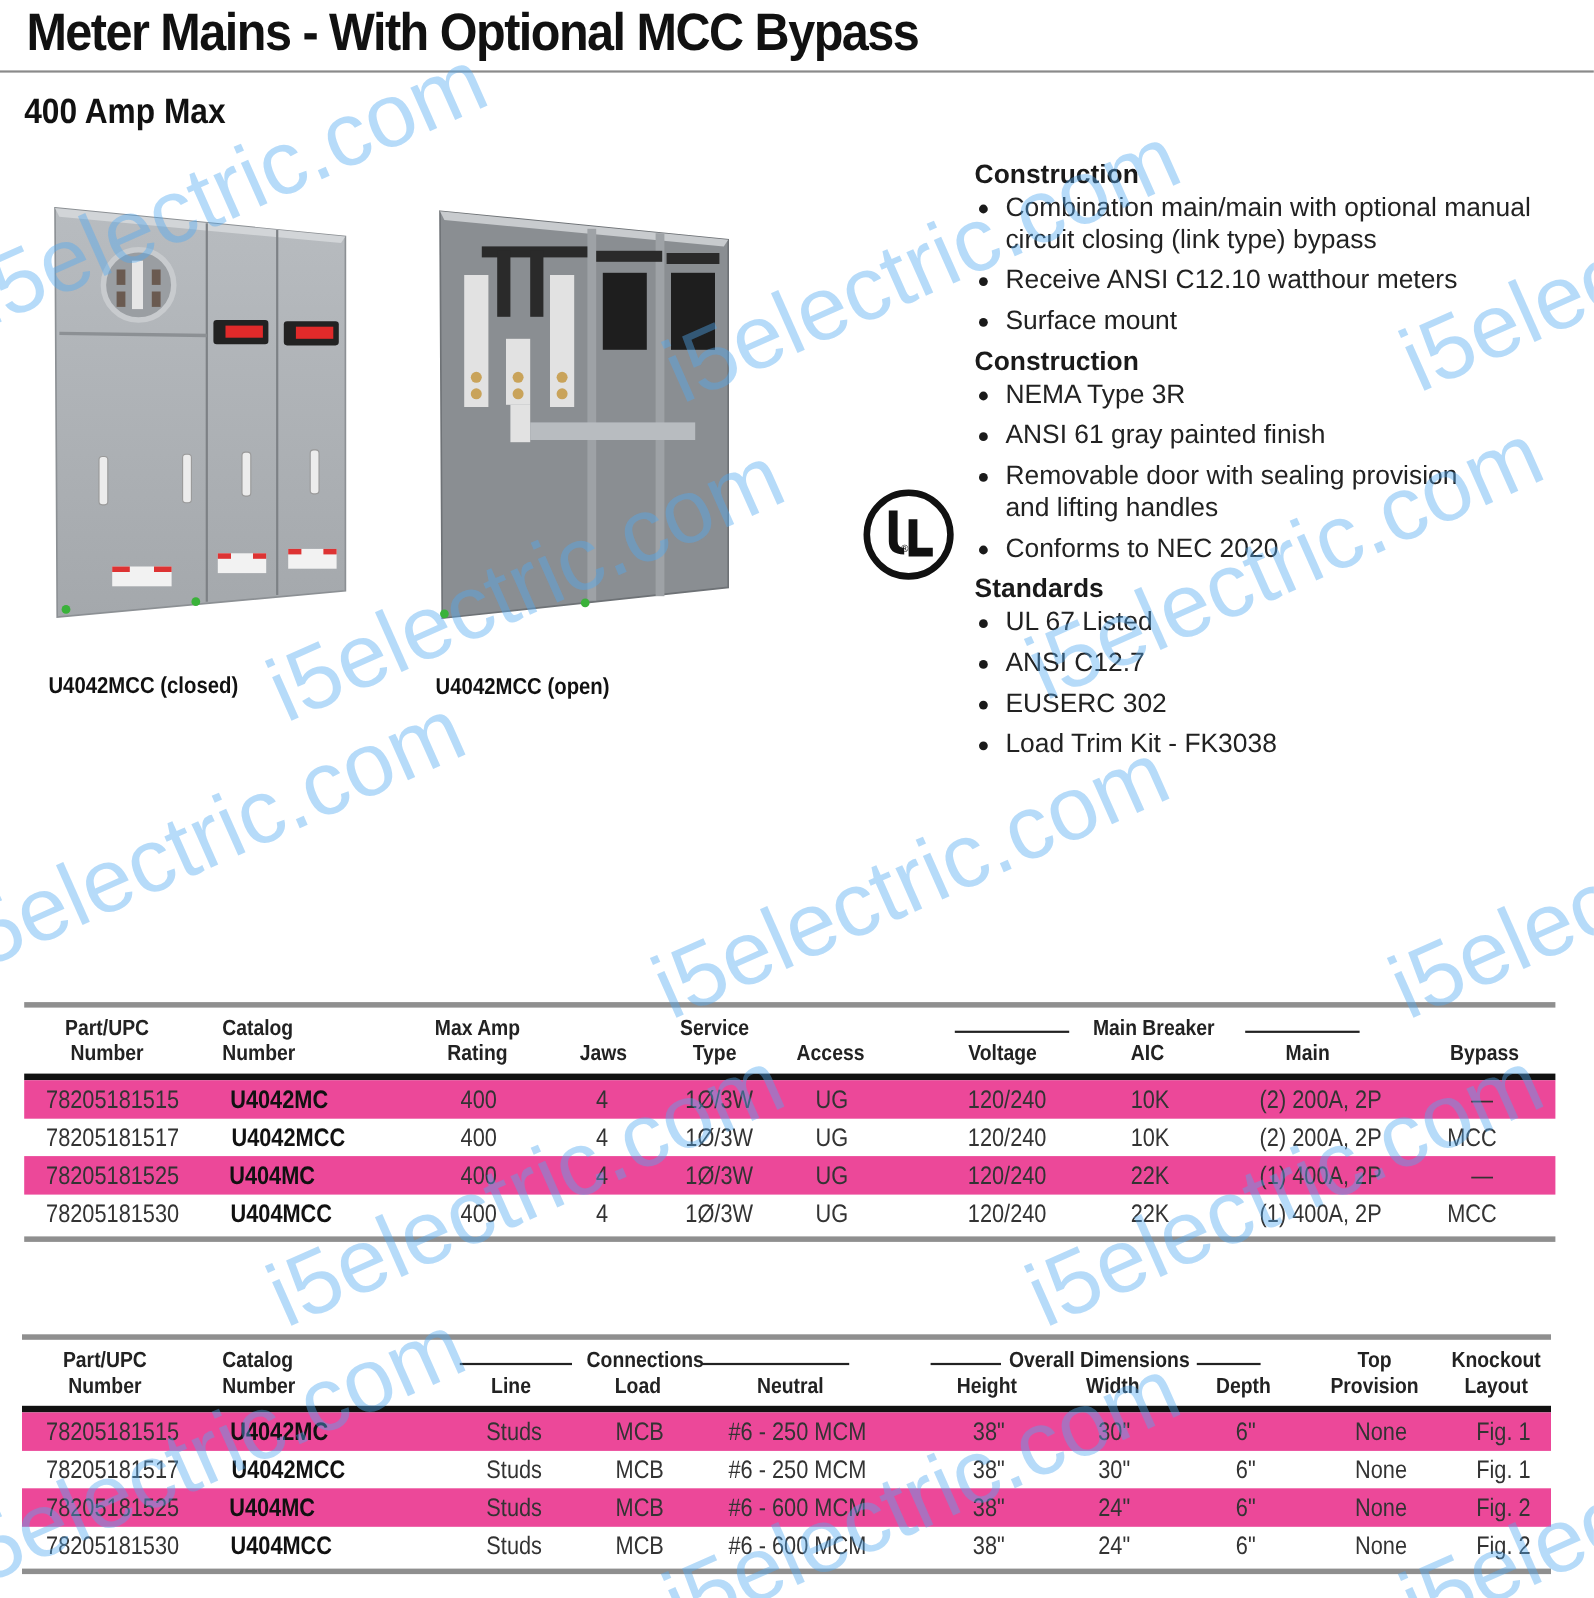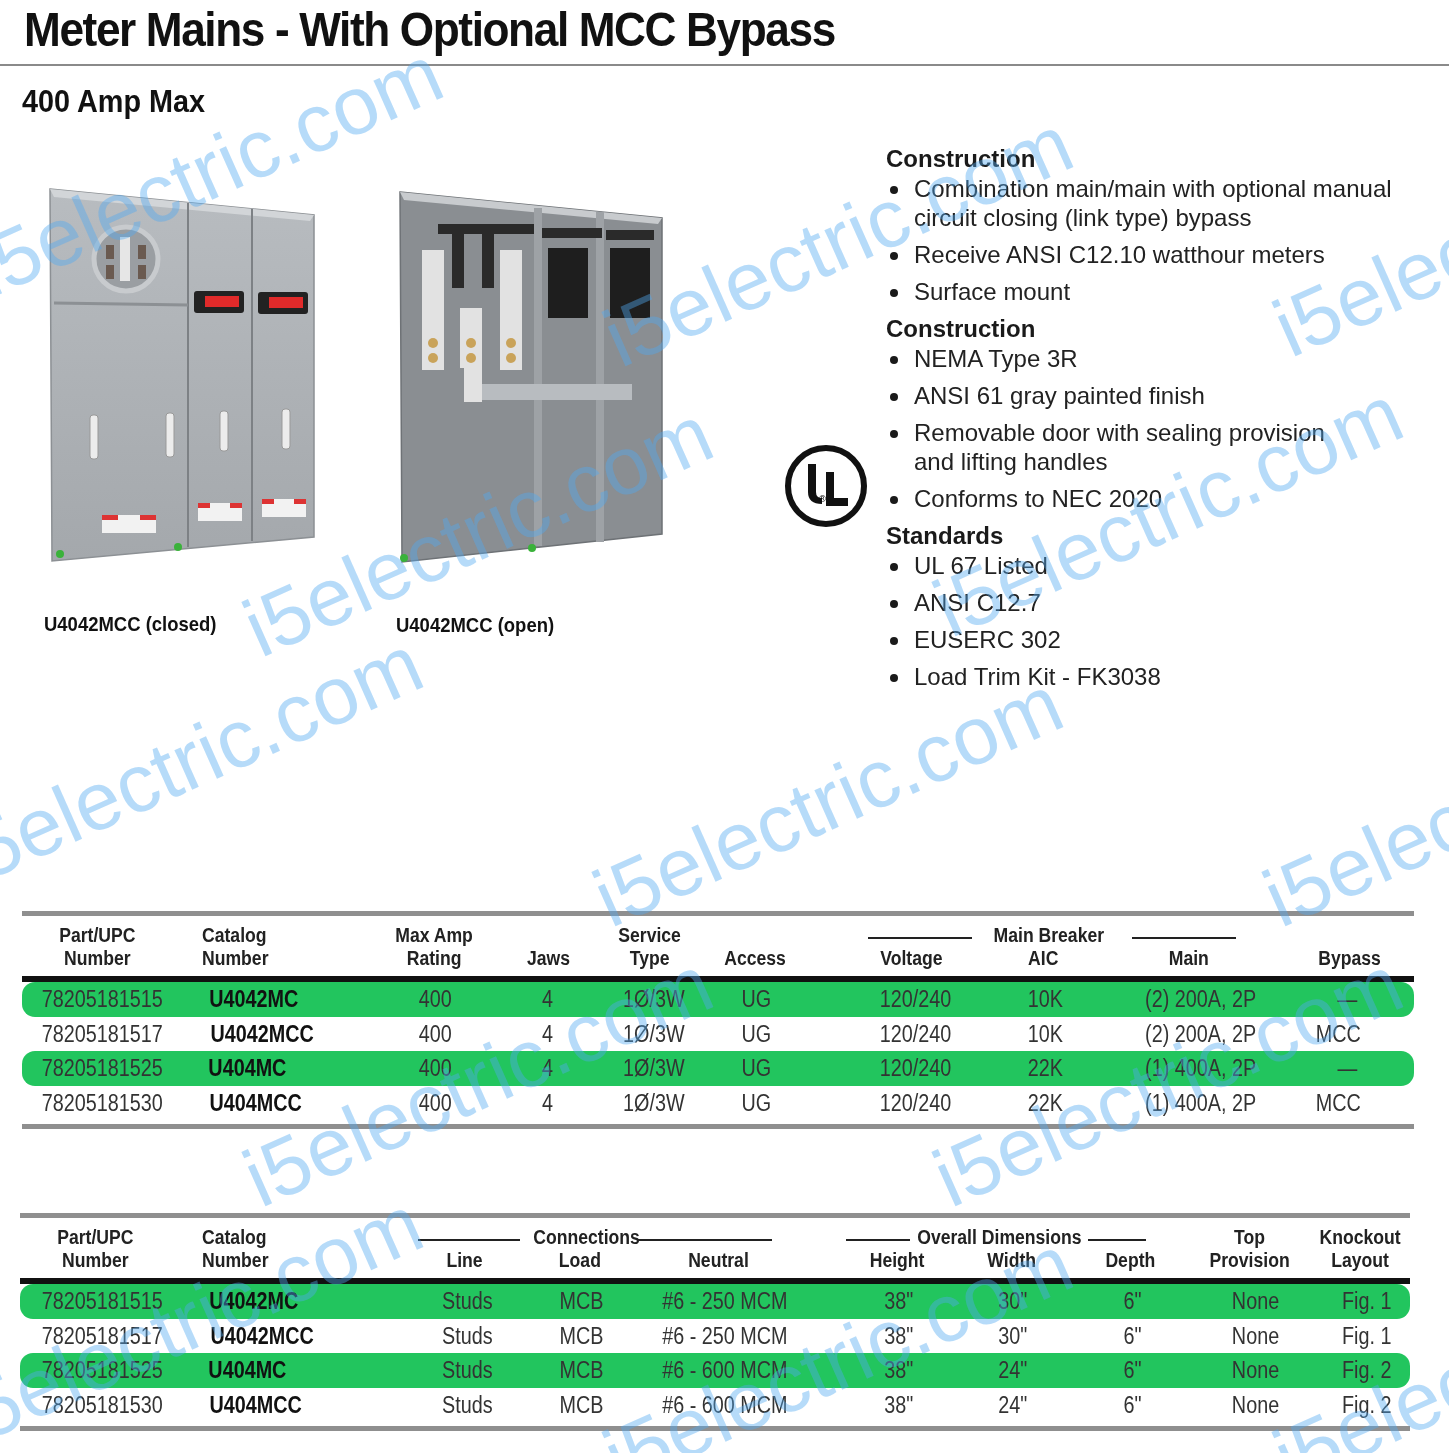--- a/index.html
+++ b/index.html
@@ -36,21 +36,21 @@
   .tbl .head { position: relative; height: 60px; }
   .tbl .head-rule { height: 6px; background: #111; }
   .tbl .bottom-rule { height: 5px; background: #8f8f8f; margin-top: 4px; }
   .th { position: absolute; font-size: 20px; font-weight: bold; line-height: 23px; color: #222;
         transform: scaleX(0.88); white-space: nowrap; }
   .th.c { text-align: center; }
   .group-label { position: absolute; font-size: 20px; font-weight: bold; line-height: 23px; color: #222;
                  white-space: nowrap; transform: scaleX(0.88); }
   .group-line { position: absolute; height: 1.5px; background: #222; }
   .row { position: relative; height: 34.5px; }
-  .row.shade { background: #22c55e; border-radius: 13px; }
+  .row.shade { background: #ec4899; }
   .td { position: absolute; top: 0; line-height: 34px; font-size: 23px; color: #333;
         transform: scaleX(0.86); white-space: nowrap; }
   .td.bold { font-weight: bold; color: #111; }
 
   
   .wm { position: absolute; color: rgba(80,170,240,0.42); font-size: 82px; font-family: "Liberation Sans", sans-serif;
         white-space: nowrap; transform: rotate(-24deg); transform-origin: left top; pointer-events: none; }
 </style>
 </head>
 <body>

